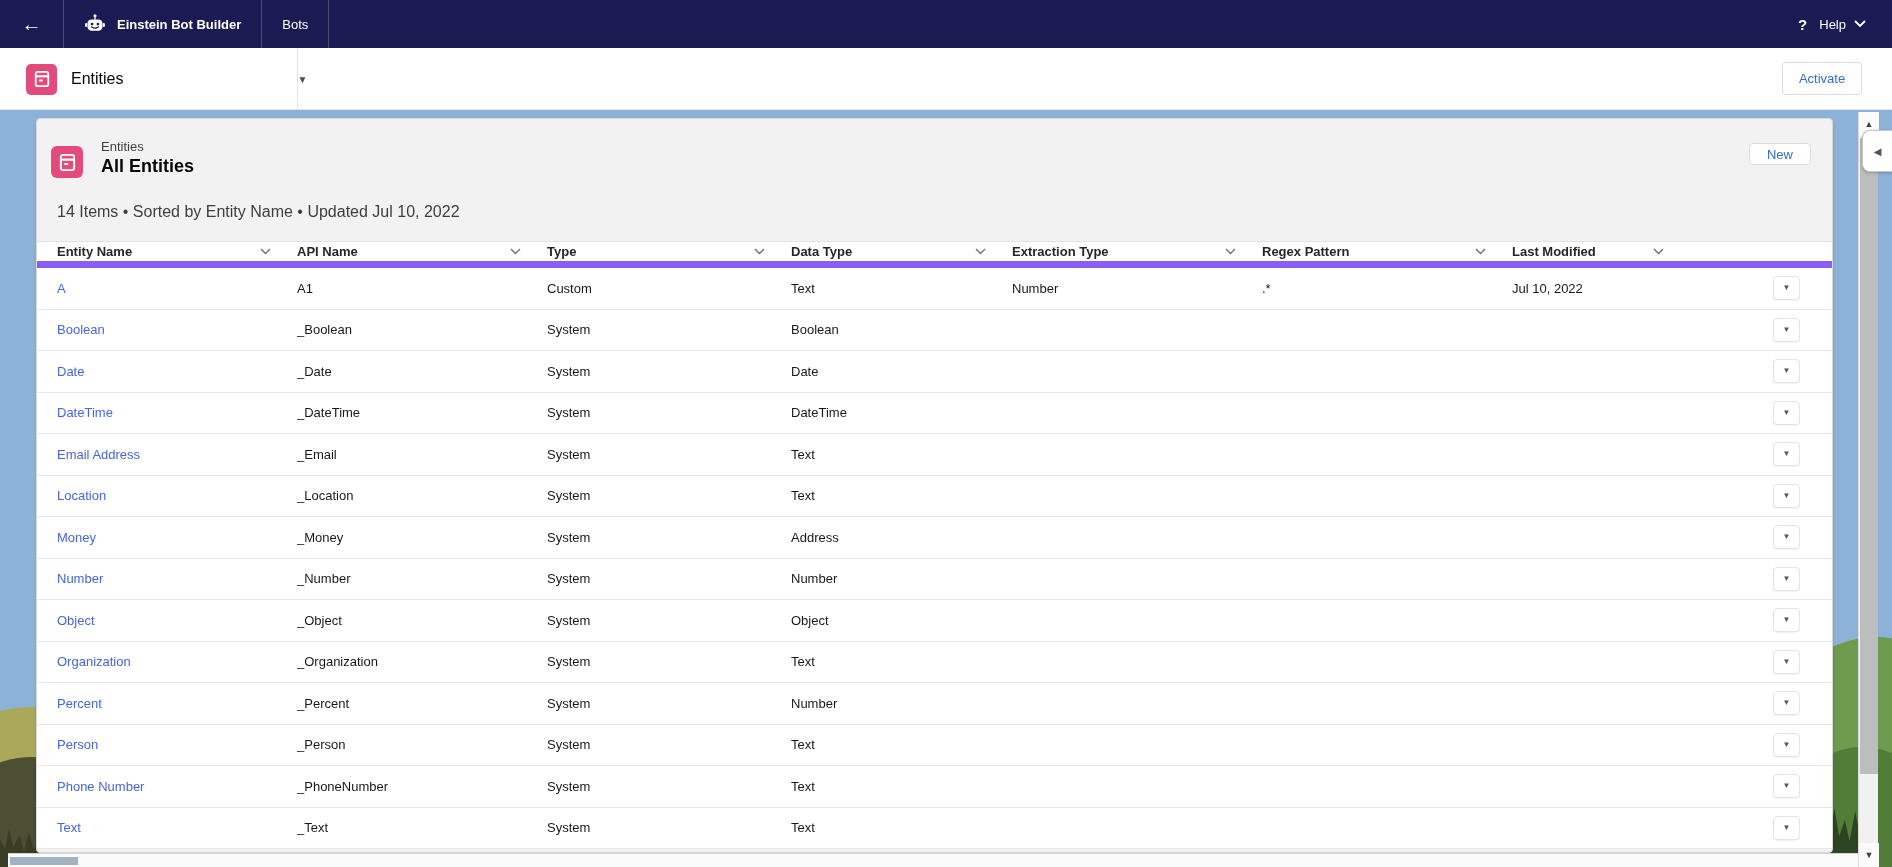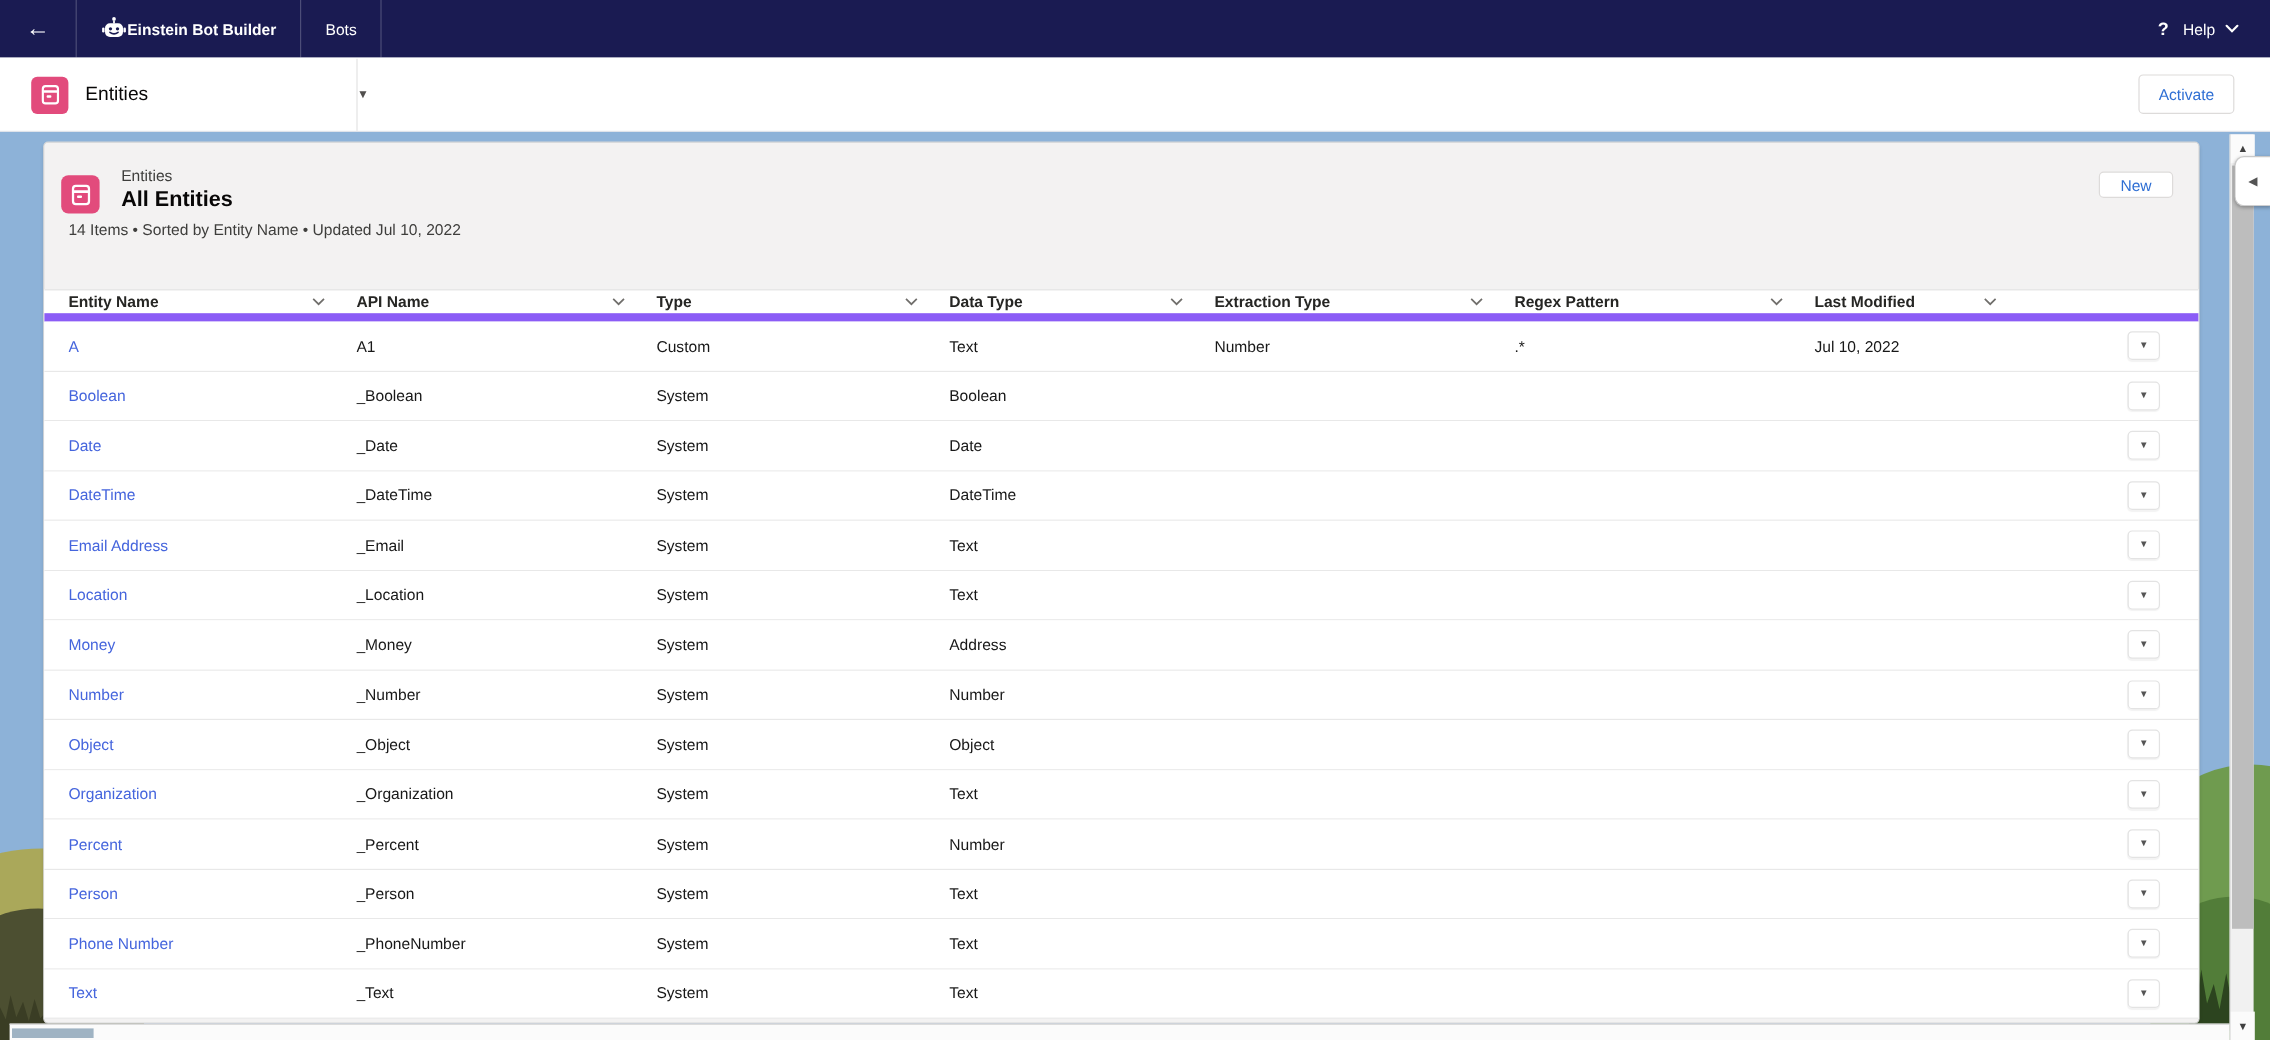--- a/index.html
+++ b/index.html
@@ -4,21 +4,21 @@
 <style>
   * { box-sizing: border-box; margin: 0; padding: 0; }
   html,body { width:1892px; height:867px; }
   body { font-family: "Liberation Sans", sans-serif; }
   .screen { position:relative; width:1892px; height:867px; overflow:hidden; background:#fff; }
 
   
   .topnav { position:absolute; left:0; top:0; width:1892px; height:48px; background:#1a1b52; display:flex; align-items:stretch; color:#fff; }
   .tn-seg { display:flex; align-items:center; padding:0 20px; border-right:1px solid rgba(255,255,255,.22); }
   .tn-back { width:64px; justify-content:center; font-size:20px; cursor:pointer; }
-  .tn-app { gap:0; font-size:13px; font-weight:700; }
+  .tn-app { gap:11px; font-size:13px; font-weight:700; }
   .tn-bots { font-size:13px; }
   .tn-bot { border-right:none; font-size:13px; }
   .tn-bot b { font-weight:700; margin-right:4px; }
   .tn-right { margin-left:auto; display:flex; align-items:center; gap:8px; padding:0 26px; font-size:13px; }
   .tn-help-q { font-weight:700; font-size:15px; margin-right:4px; }
 
   
   .objbar { position:absolute; left:0; top:48px; width:1892px; height:62px; background:#fff; border-bottom:1px solid #dfe3ea; }
   .obj-left { position:absolute; left:26px; top:0; height:62px; display:flex; align-items:center; gap:14px; }
   .obj-icon { width:31px; height:31px; border-radius:5px; background:#e24b7c; display:flex; align-items:center; justify-content:center; }
@@ -39,21 +39,21 @@
   .trees-right { right:28px; bottom:8px; width:40px; height:60px; background:#2c441f; clip-path:polygon(0 100%,0 55%,14% 70%,26% 15%,38% 62%,52% 35%,64% 70%,78% 20%,90% 62%,100% 50%,100% 100%); }
 
   
   .card { position:absolute; left:36px; top:8px; width:1797px; height:735px; background:#f3f2f2; border:1px solid #d8d8d8; border-radius:4px; box-shadow:0 2px 3px rgba(0,0,0,.12); }
   .card-head { position:relative; height:70px; }
   .lv-icon { position:absolute; left:14px; top:27px; width:32px; height:32px; border-radius:6px; background:#e24b7c; display:flex; align-items:center; justify-content:center; }
   .lv-titles { position:absolute; left:64px; top:20px; }
   .lv-small { font-size:13px; color:#3e3e3c; margin-bottom:2px; }
   .lv-big { font-size:18px; font-weight:700; color:#080707; }
   .new-btn { position:absolute; right:21px; top:24px; width:62px; height:22px; }
-  .lv-summary { position:absolute; left:20px; top:65px; font-size:13px; color:#3e3e3c; }
+  .lv-summary { position:absolute; left:20px; top:84px; font-size:16px; color:#3e3e3c; }
 
   
   .table { position:absolute; left:0; top:122px; width:1795px; background:#fff; }
   .thead { display:flex; align-items:center; height:27px; border-top:1px solid #e2e2e2; border-bottom:7px solid #8b5cf6; background:#fff; padding-left:20px; }
   .th { display:flex; align-items:center; justify-content:space-between; font-size:13px; font-weight:700; color:#262624; padding-right:26px; cursor:pointer; }
   .chev { display:flex; align-items:center; }
   .tr { display:flex; align-items:center; height:41.5px; border-bottom:1px solid #e8e8e8; background:#fff; padding-left:20px; }
   .td { font-size:13px; color:#181818; overflow:hidden; white-space:nowrap; padding-right:10px; }
   .c0 { width:240px; } .c1 { width:250px; } .c2 { width:244px; } .c3 { width:221px;gap:23px; }
   .c4 { width:250px; } .c5 { width:250px; } .c6 { width:178px; }

